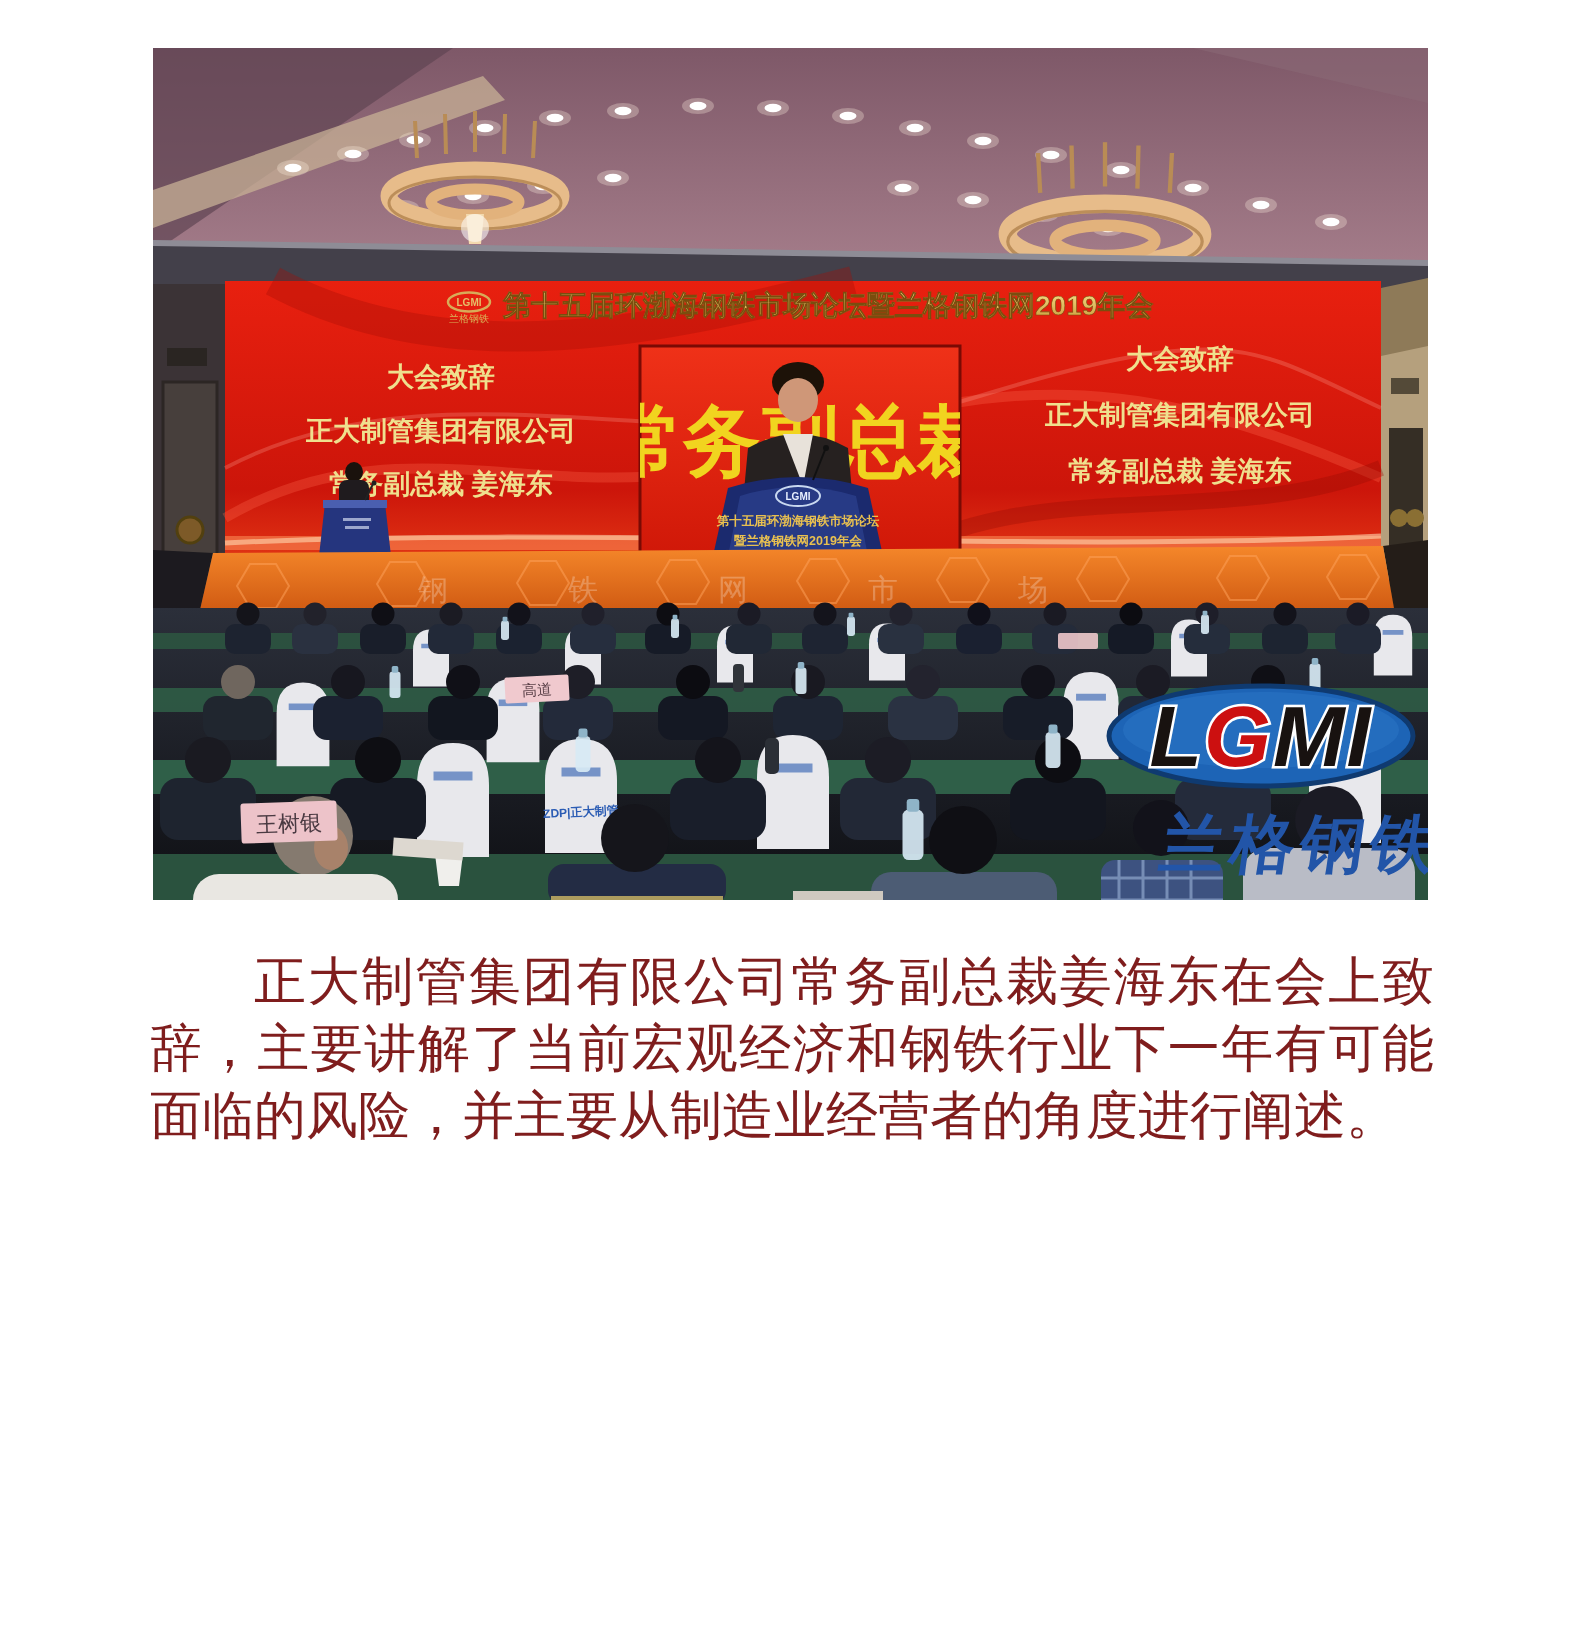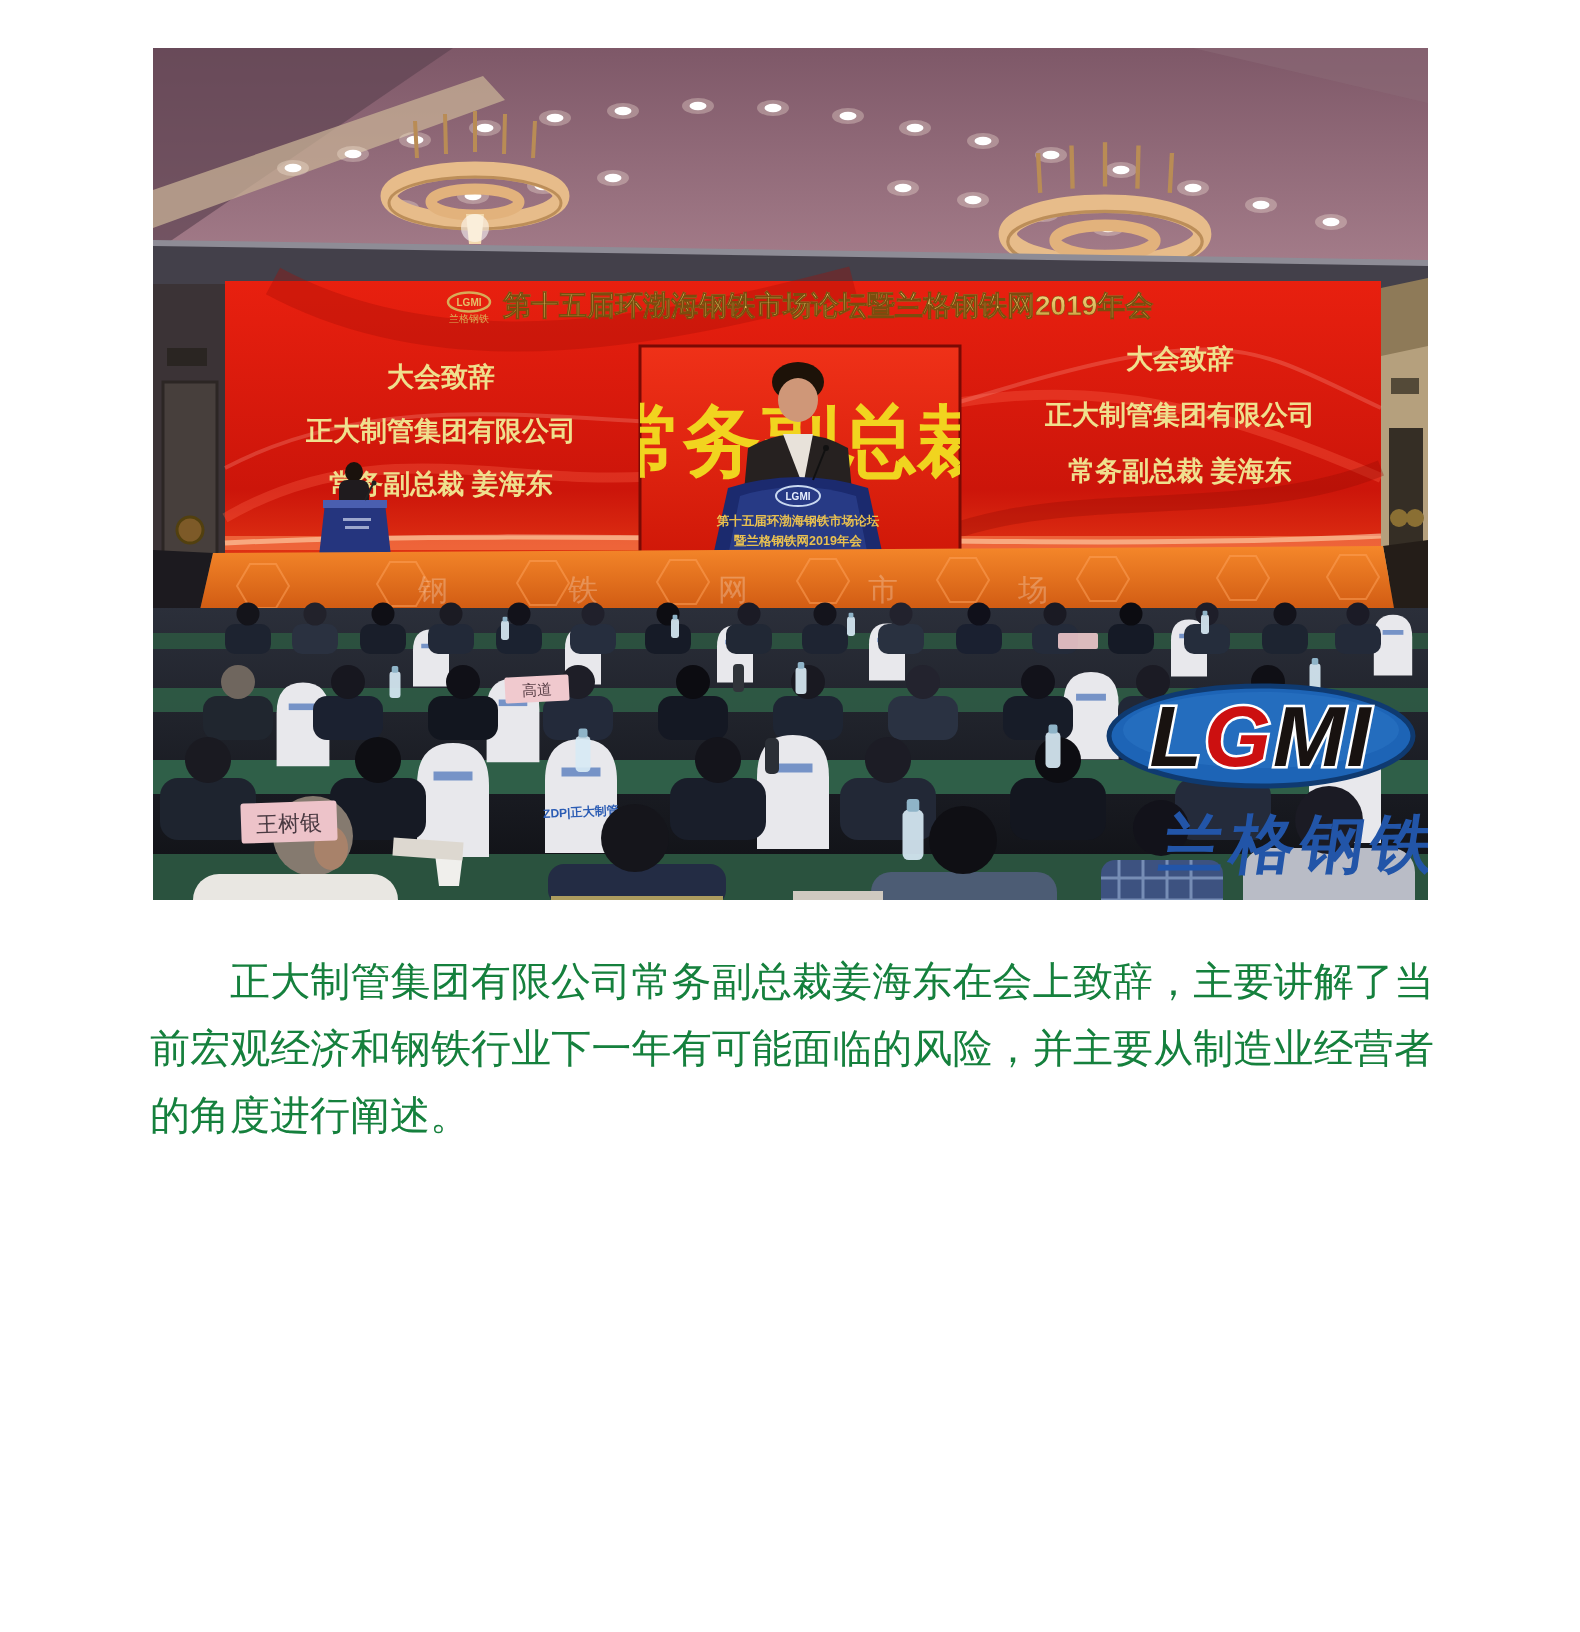--- a/index.html
+++ b/index.html
@@ -1,22 +1,22 @@
 <!DOCTYPE html>
 <html><head>
 <meta charset="utf-8">
 <style>
   html,body { margin:0; padding:0; background:#ffffff; }
   .page { position:relative; width:1580px; height:1632px; background:#ffffff; overflow:hidden;
           font-family:"Liberation Sans", sans-serif; }
   figure.photo { position:absolute; left:153px; top:48px; width:1038px; height:852px; margin:0; }
   figure.photo svg { display:block; }
   svg text { font-family:"Liberation Sans", sans-serif; }
-  .article { position:absolute; left:150px; top:948px; width:1284px; color:#15803d;
-             font-size:40px; line-height:67px; text-align:justify; }
+  .article { position:absolute; left:150px; top:948px; width:1284px; color:#7f1d1d;
+             font-size:52px; line-height:67px; text-align:justify; }
   .article p { margin:0; text-indent:2em; }
 </style>
 </head>
 <body>
 
 <div class="page">
 
   <figure class="photo">
     <svg viewBox="0 0 1275 852" width="1275" height="852">
       <defs>

